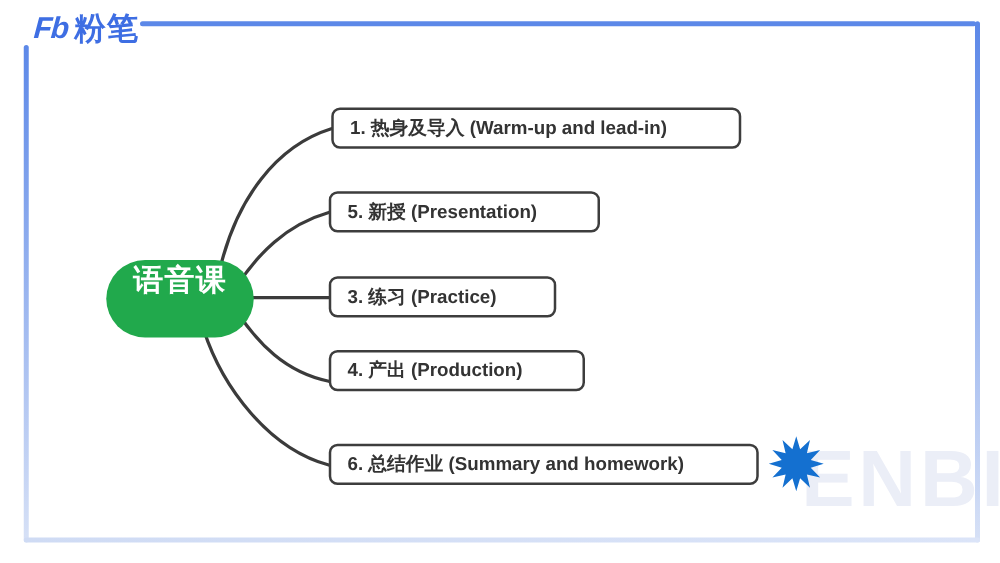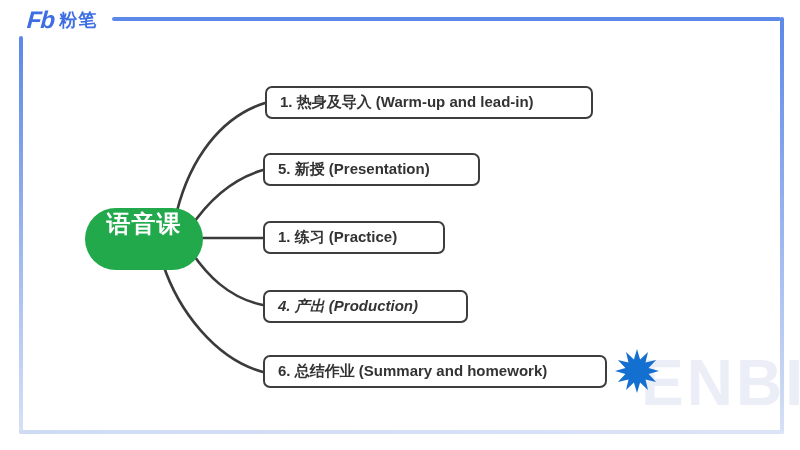--- a/index.html
+++ b/index.html
@@ -15,41 +15,41 @@
     background:linear-gradient(#5c88e8,#d7e1f6);border-radius:2px;}
   .frame-left{position:absolute;left:19px;top:36px;width:4px;height:398px;
     background:linear-gradient(#5c88e8,#d7e1f6);border-radius:2px;}
   .frame-bottom{position:absolute;left:19px;top:430px;width:765px;height:4px;
     background:linear-gradient(90deg,#cfdbf4,#dbe4f8);border-radius:2px;}
   
   .logo{position:absolute;left:27px;top:6px;display:flex;align-items:center;
     color:#3e6ee3;z-index:5;}
   .logo .mark{font-size:24px;font-weight:bold;letter-spacing:-1px;
     font-style:italic;transform:skewX(-4deg);}
-  .logo .name{font-size:18px;font-weight:bold;margin-left:5px;letter-spacing:1px;}
+  .logo .name{font-size:25px;font-weight:bold;margin-left:5px;letter-spacing:1px;}
   
   .watermark{position:absolute;left:641px;top:346px;font-size:64px;font-weight:bold;
     color:#ebeef7;letter-spacing:3px;z-index:0;white-space:nowrap;}
   
   .edges{position:absolute;left:0;top:0;z-index:1;}
   .edges path{fill:none;stroke:#3b3b3b;stroke-width:2.6;stroke-linecap:round;}
   
   .root-node{position:absolute;left:85px;top:208px;width:118px;height:62px;
     background:#21a94c;border-radius:31px;display:flex;align-items:flex-start;
     justify-content:center;color:#ffffff;font-size:24px;font-weight:bold;
     letter-spacing:1px;z-index:2;}
   
   .branch{position:absolute;height:33px;background:#ffffff;
     border:2px solid #3d3d3d;border-radius:7px;display:flex;align-items:center;
     padding:5px 13px;font-size:15px;font-weight:bold;color:#333333;
     white-space:nowrap;z-index:2;box-sizing:border-box;}
   .b1{left:265px;top:86px;min-width:328px;}
   .b2{left:263px;top:153px;min-width:217px;}
   .b3{left:263px;top:221px;min-width:182px;}
-  .b4{left:263px;top:290px;min-width:205px;font-style:italic;}
+  .b4{left:263px;top:280px;min-width:205px;}
   .b5{left:263px;top:355px;min-width:344px;}
   
   .starburst{position:absolute;left:613px;top:347px;z-index:3;}
 </style>
 </head>
 <body>
 
 <div class="frame-top"></div>
 <div class="frame-right"></div>
 <div class="frame-left"></div>
@@ -74,21 +74,21 @@
   <span>语音课</span>
 </div>
 
 <div class="branch b1">
   <span>1. 热身及导入 (Warm-up and lead-in)</span>
 </div>
 <div class="branch b2">
   <span>5. 新授 (Presentation)</span>
 </div>
 <div class="branch b3">
-  <span>1. 练习 (Practice)</span>
+  <span>3. 练习 (Practice)</span>
 </div>
 <div class="branch b4">
   <span>4. 产出 (Production)</span>
 </div>
 <div class="branch b5">
   <span>6. 总结作业 (Summary and homework)</span>
 </div>
 
 <svg class="starburst" width="48" height="48" viewBox="-24 -24 48 48">
   <polygon fill="#1470d0" points="22,0 11.6,3.1 19.1,11 8.5,8.5 11,19.1 3.1,11.6 0,22 -3.1,11.6 -11,19.1 -8.5,8.5 -19.1,11 -11.6,3.1 -22,0 -11.6,-3.1 -19.1,-11 -8.5,-8.5 -11,-19.1 -3.1,-11.6 0,-22 3.1,-11.6 11,-19.1 8.5,-8.5 19.1,-11 11.6,-3.1"></polygon>

